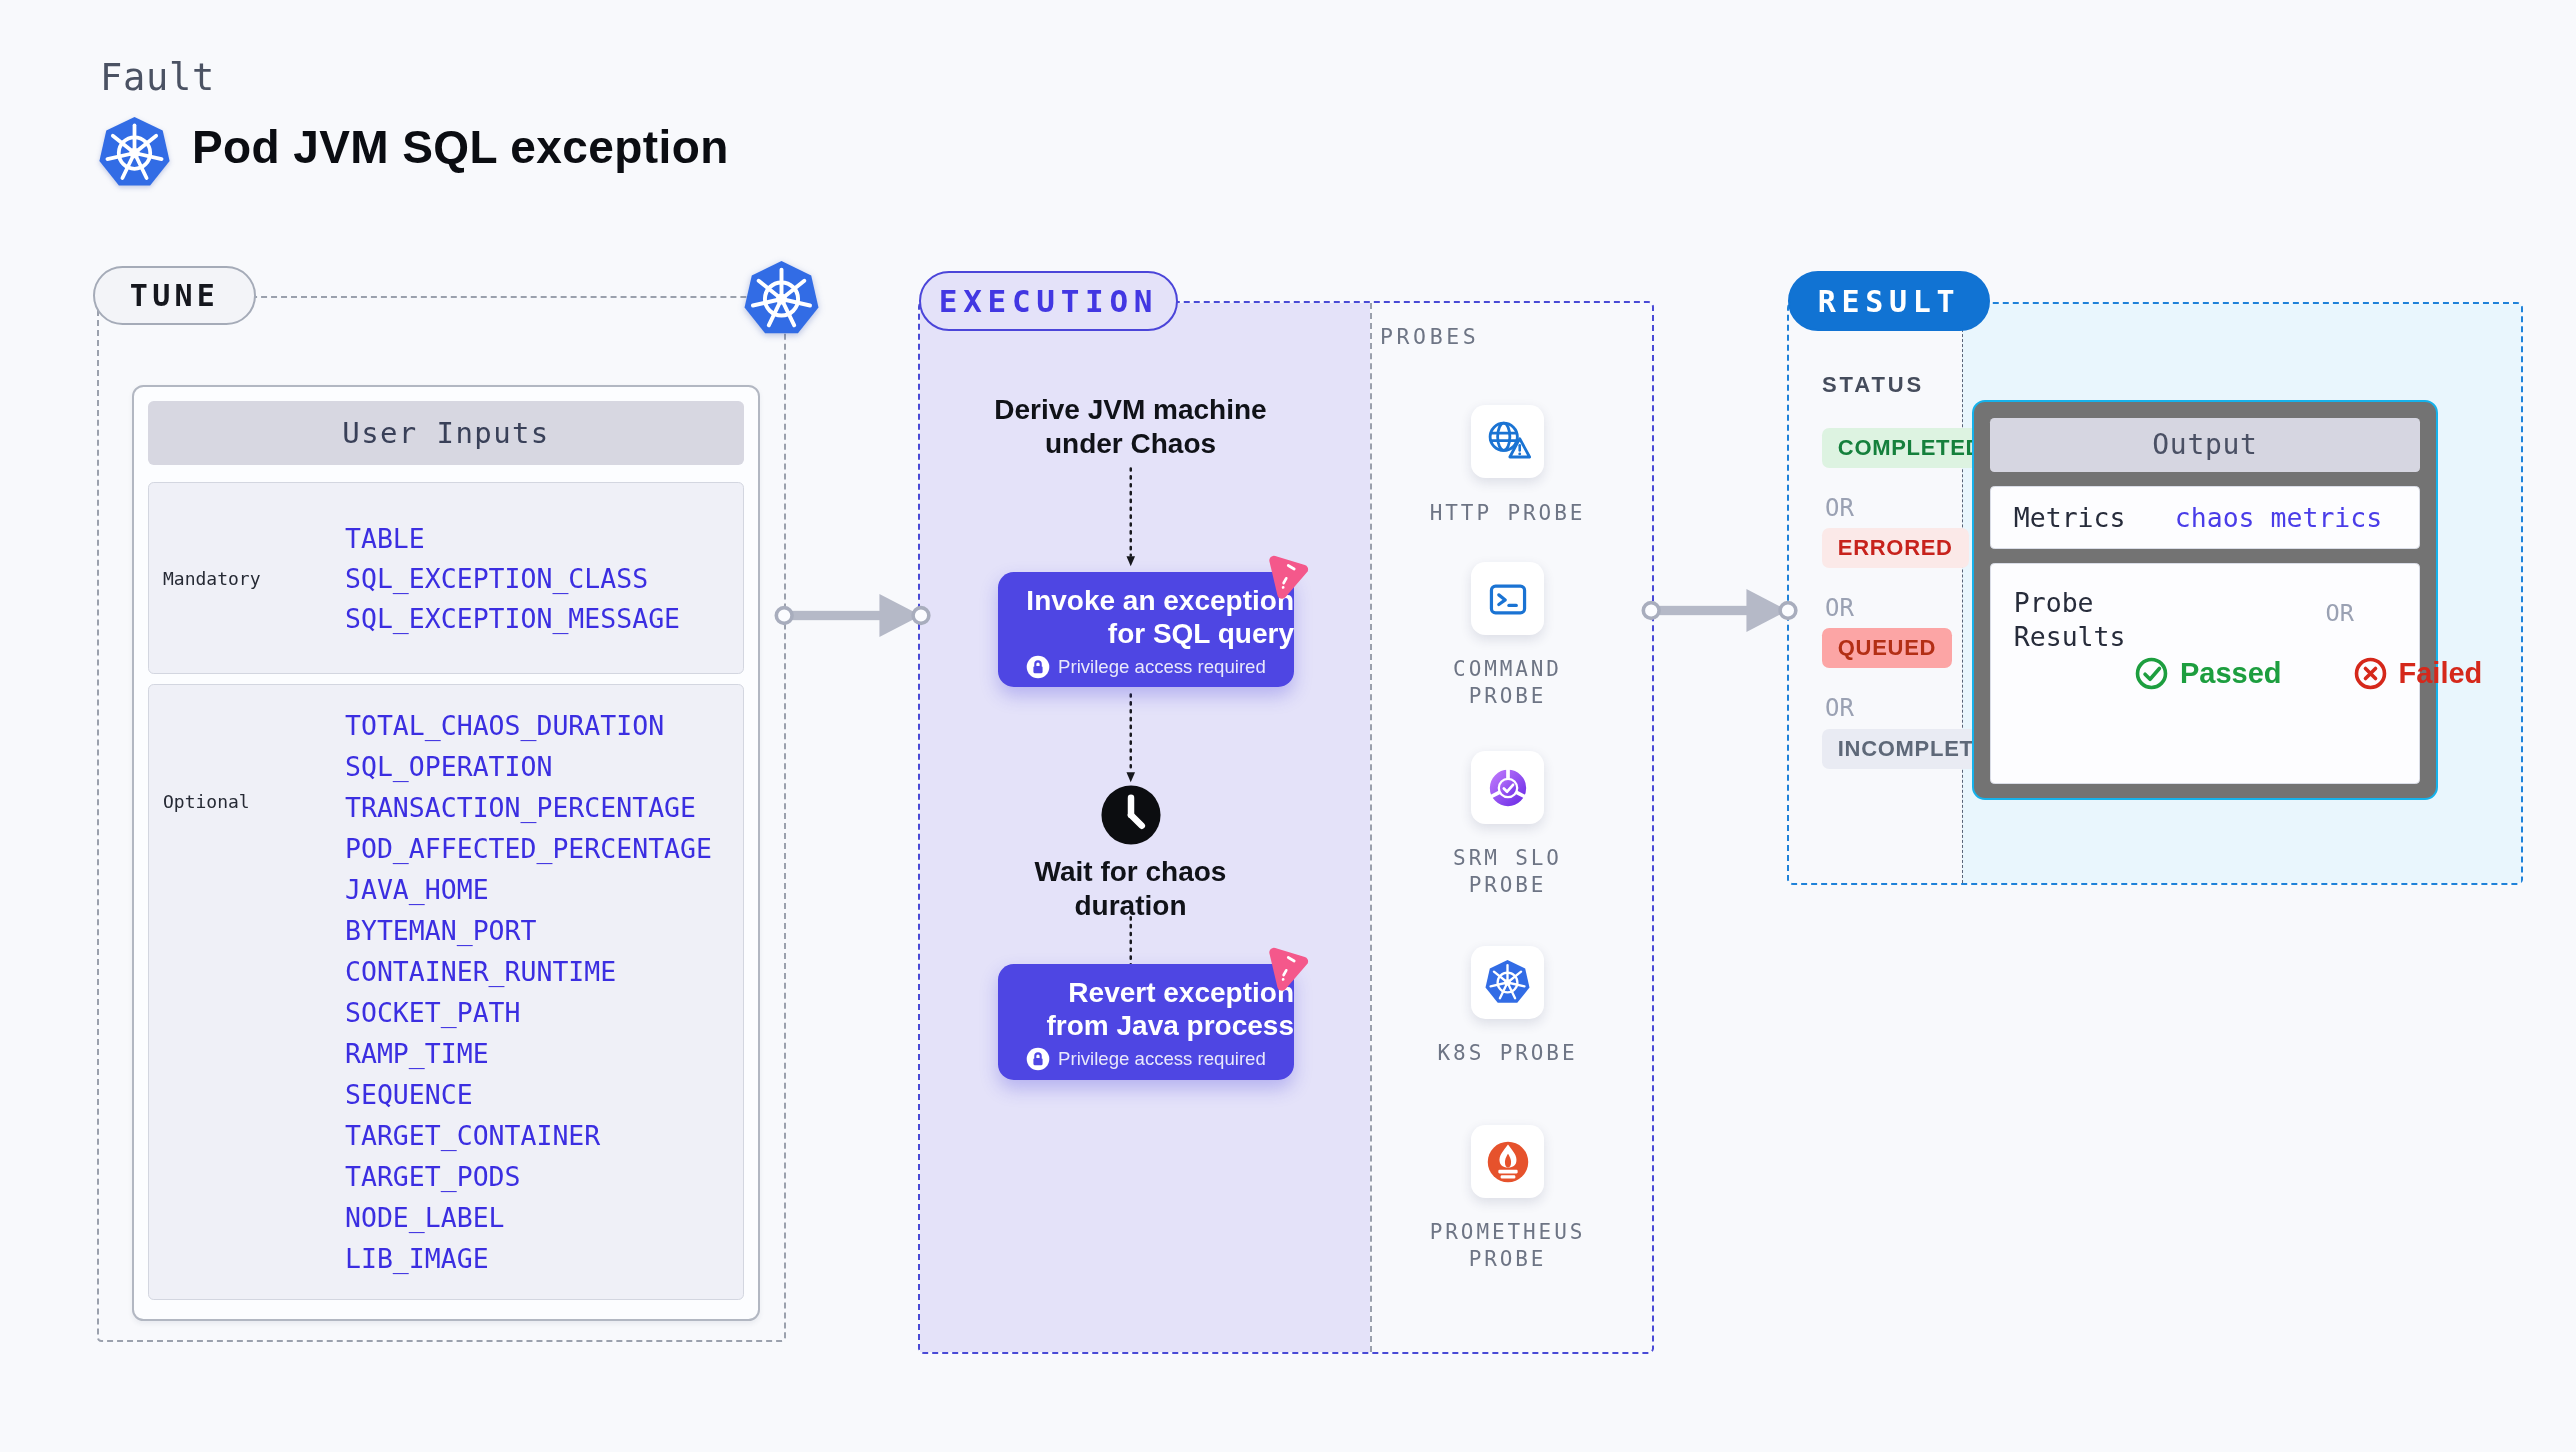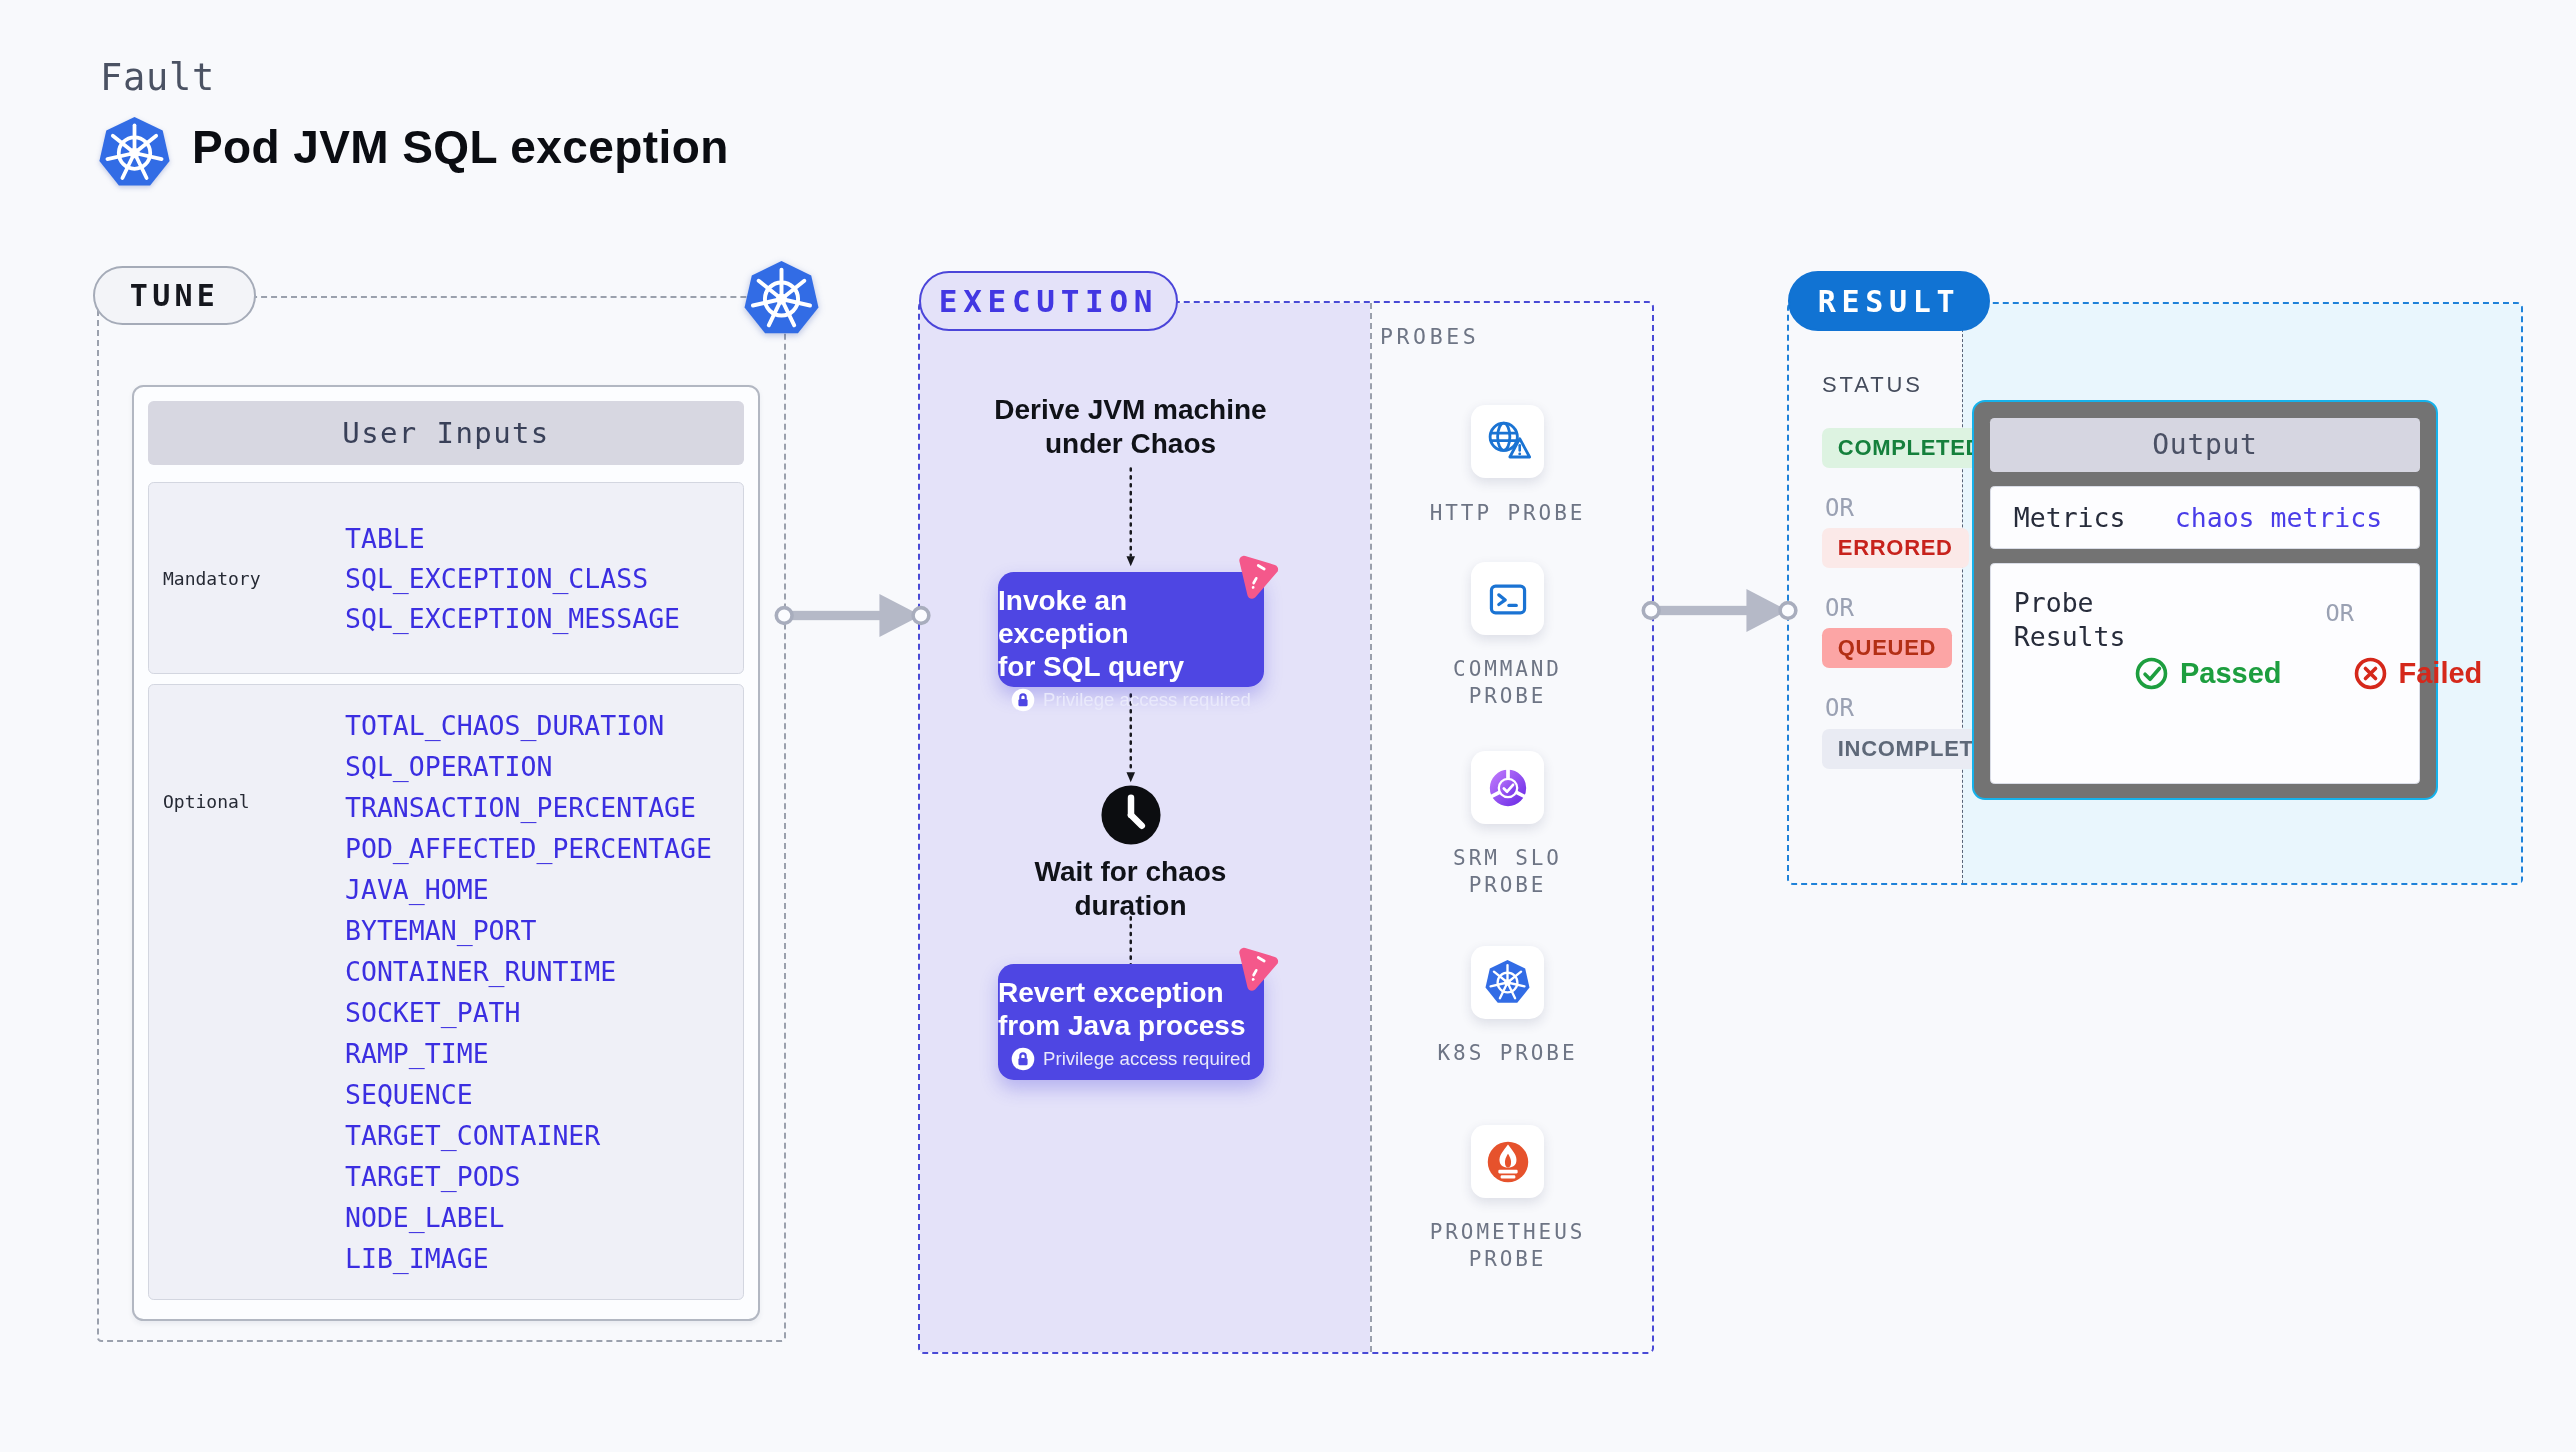--- a/index.html
+++ b/index.html
@@ -41,39 +41,39 @@
   .arrow2 { left:1639px; top:586px; }
 
   
   .exec-box { left:918px; top:301px; width:736px; height:1053px; border:2.9px dashed #4a4ad6; border-radius:5.7px; }
   .exec-panel { position:absolute; left:0; top:0; bottom:0; width:450px; background:#e4e2f9; }
   .probes-divider { position:absolute; left:450px; top:0; bottom:0; width:0; border-left:2.1px dashed #9aa0ac; }
   .step-text { width:373px; text-align:center; font-size:28px; font-weight:700; color:#101218; line-height:34px; }
   .derive-text { left:944px; top:393px; }
   .wait-text { left:944px; top:855px; }
   .dot-arrow { width:11.5px; }
-  .step-box { left:998px; width:266px; background:#4e46e3; border-radius:15.8px; box-shadow:0 8.6px 18.6px rgba(64,56,220,.28); color:#fff; text-align:left; z-index:3; }
+  .step-box { left:998px; width:296px; background:#4e46e3; border-radius:15.8px; box-shadow:0 8.6px 18.6px rgba(64,56,220,.28); color:#fff; text-align:right; z-index:3; }
   .invoke-box { top:572px; height:115px; }
   .revert-box { top:964px; height:116px; }
   .step-box .bt { font-size:28px; font-weight:700; line-height:33px; margin-top:11.5px; }
   .priv { display:flex; align-items:center; justify-content:center; gap:7.9px; margin-top:5px; }
   .priv span { font-size:18.6px; color:#e9e9fb; }
   .chaos-badge { position:absolute; right:-20px; top:-23px; width:54px; height:54px; }
   .clock-wrap { left:1100px; top:784px; width:62px; height:62px; }
 
   
   .probes-label { left:1380px; top:324px; font-size:21.5px; color:#6e7585; letter-spacing:3.6px; }
   .probe-card { left:1471px; width:73px; height:73px; background:#ffffff; border-radius:14.3px; box-shadow:0 4.3px 11.5px rgba(30,40,80,.12); display:flex; align-items:center; justify-content:center; }
   .probe-name { left:1385px; width:245px; text-align:center; font-size:21px; color:#6e7585; letter-spacing:2.9px; line-height:27px; }
 
   
   .result-box { left:1787px; top:302px; width:736px; height:583px; border:2.9px dashed #1f82d9; border-radius:5.7px; }
   .result-panel { position:absolute; left:173px; top:0; bottom:0; right:0; background:#e9f6fd; }
   .status-divider { position:absolute; left:173px; top:0; bottom:0; width:0; border-left:1.4px dashed #5b6478; }
-  .status-label { left:1822px; top:372px; font-size:22px; font-weight:400; color:#454c5c; letter-spacing:2.9px; }
+  .status-label { left:1822px; top:372px; font-size:22px; font-weight:700; color:#454c5c; letter-spacing:2.9px; }
   .badge { position:absolute; left:1822px; display:inline-flex; align-items:center; padding:7.2px 15.8px; border-radius:7.2px; font-size:22px; font-weight:700; letter-spacing:0.7px; }
   .badge-completed { top:428px; background:#ddf3e1; color:#15803c; }
   .badge-errored { top:528px; background:#fbe9e8; color:#c7221c; }
   .badge-queued { top:628px; background:#fca5a5; color:#b32f15; }
   .badge-incompleted { top:729px; background:#e9ebf3; color:#5e6878; }
   .or-sep { position:absolute; left:1825px; font-size:24px; color:#9aa1b3; }
   .or1 { top:494px; } .or2 { top:594px; } .or3 { top:694px; }
 
   .output-card { left:1972px; top:400px; width:466px; height:400px; background:#737373; border:2.9px solid #15b2eb; border-radius:13px; padding:15.8px; z-index:3; }
   .output-head { height:54px; background:#d6d6e1; border-radius:4.3px; display:flex; align-items:center; justify-content:center; font-size:28px; color:#4a5064; letter-spacing:0.7px; }

